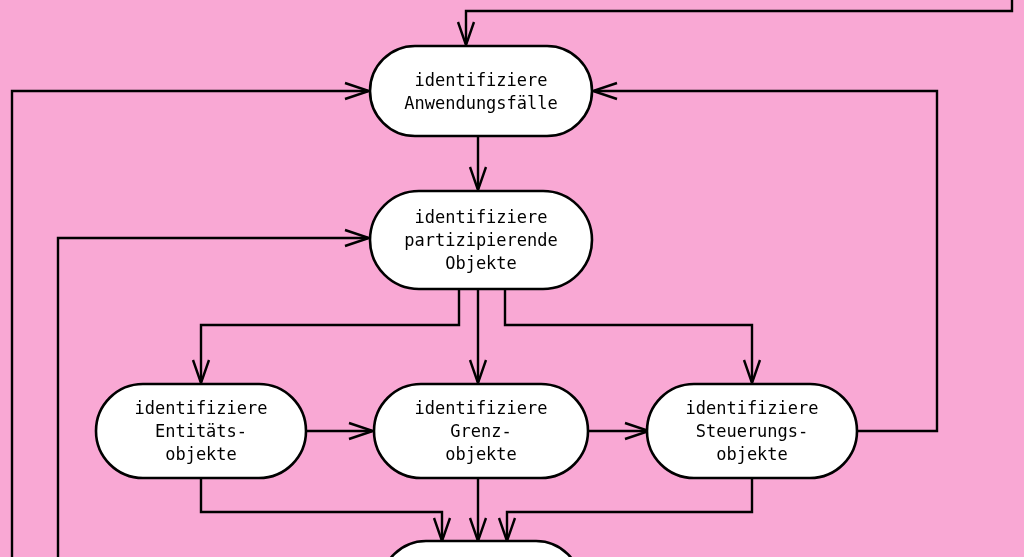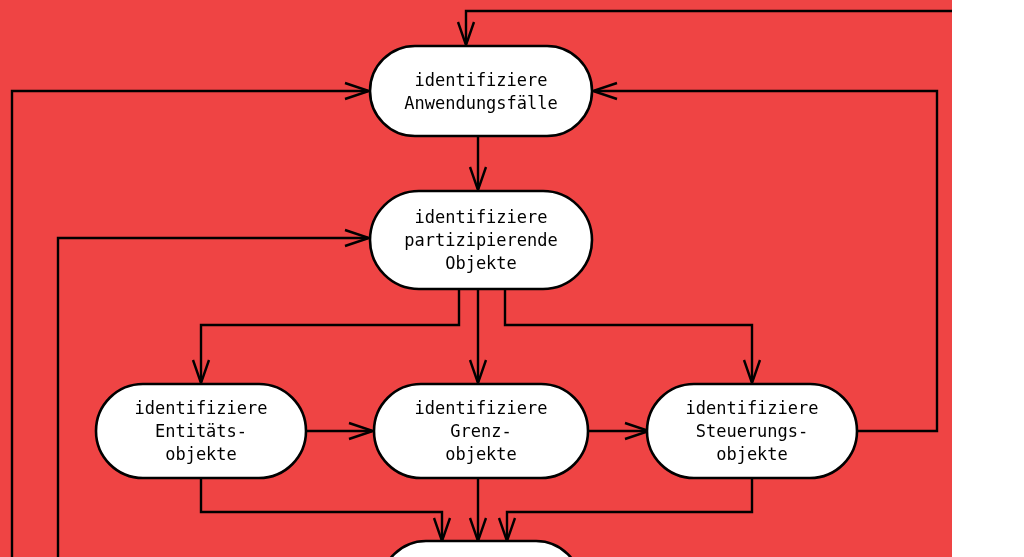--- a/index.html
+++ b/index.html
@@ -2,23 +2,23 @@
 <html><head>
 <meta charset="utf-8">
 <style>
   html, body {
     margin: 0;
     padding: 0;
     background: #ffffff;
   }
   #canvas {
     position: relative;
-    width: 952px;
+    width: 1024px;
     height: 557px;
-    background: #ef4444;
+    background: #f9a8d4;
     overflow: hidden;
     font-family: "DejaVu Sans Mono", "Liberation Mono", monospace;
   }
   svg#flow {
     display: block;
     width: 1024px;
     height: 557px;
   }
   .node-shape {
     fill: #ffffff;

